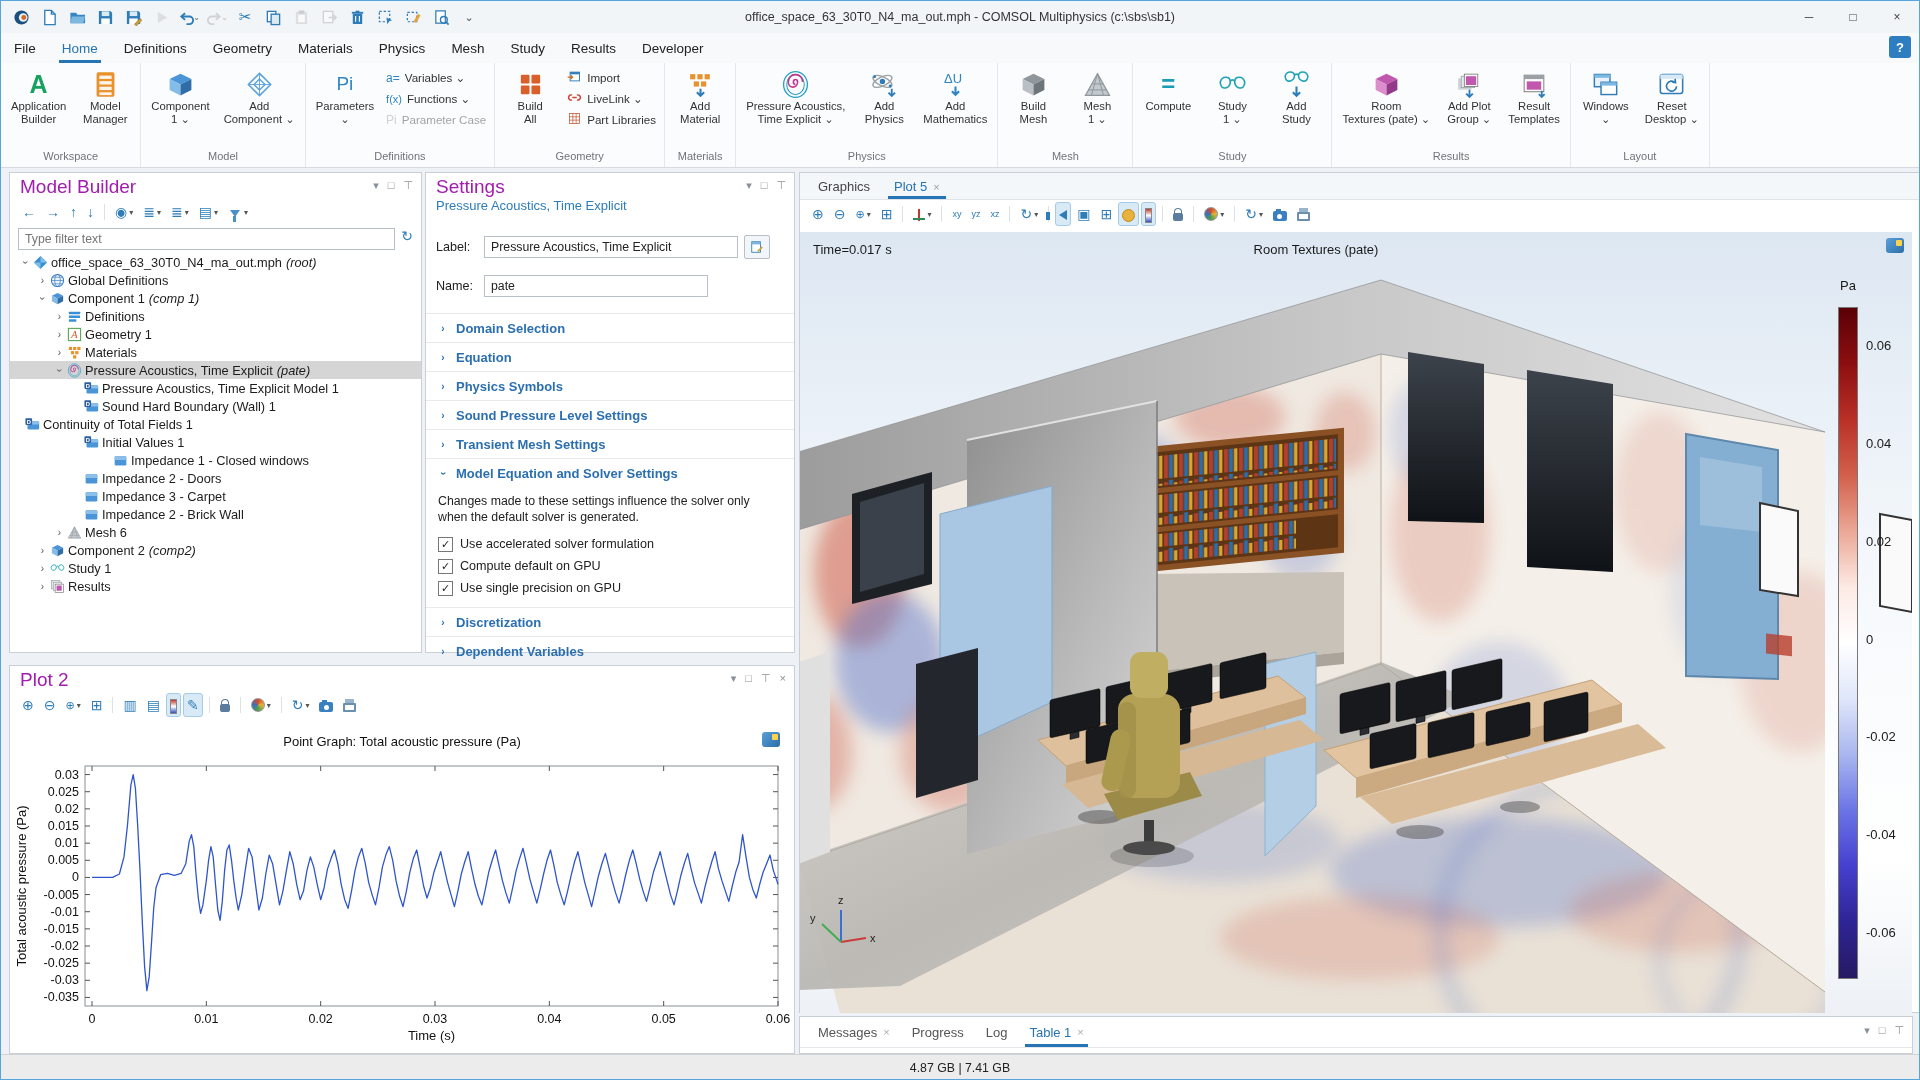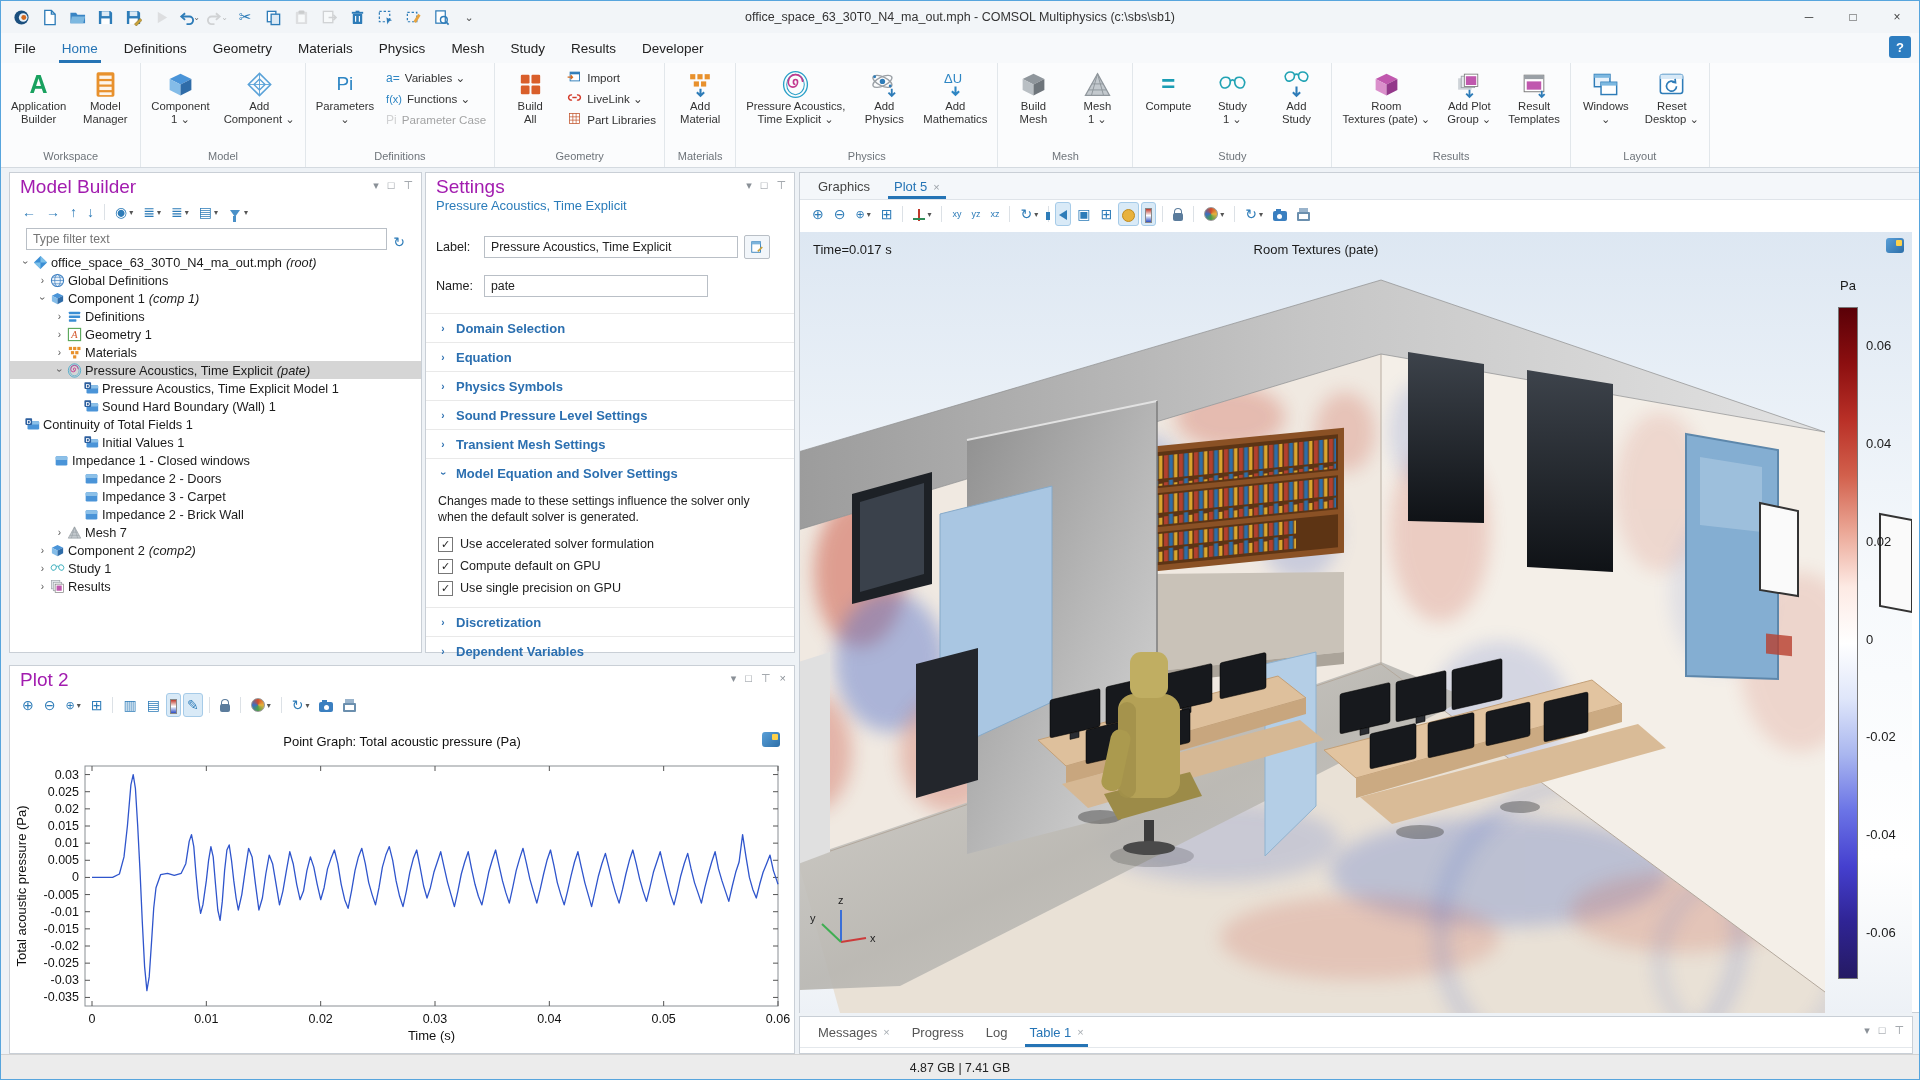--- a/index.html
+++ b/index.html
@@ -60,21 +60,21 @@
   .mi-prt::before{content:'';position:absolute;top:-4px;left:2px;width:9px;height:4px;background:#9ab4cc;}
   .mi-prt::after{content:'';position:absolute;top:2px;left:2px;width:9px;height:5px;background:#fff;}
   .mi-sound{width:0;height:0;border-top:5px solid transparent;border-bottom:5px solid transparent;border-right:8px solid #2e7cb8;margin-top:2px;}
   .mi-sound::after{content:'';position:absolute;left:-13px;top:-3px;width:4px;height:8px;background:#2e7cb8;}
   .mi-axes{width:12px;height:12px;margin-top:2px;}
   .mi-axes::before{content:'';position:absolute;left:5px;top:0;width:2px;height:12px;background:#c0392b;}
   .mi-axes::after{content:'';position:absolute;left:0;top:9px;width:12px;height:2px;background:#2e8b57;}
   .mi-cbar{width:5px;height:13px;background:linear-gradient(180deg,#c0392b,#fff,#2e4fc4);border:1px solid #888;margin-top:2px;}
   .mi-light{width:11px;height:11px;border-radius:50%;background:#e8b23d;border:1px solid #c08a1e;margin-top:2px;}
   
-  #mb-filter{margin:2px 16px;display:flex;align-items:flex-end;gap:6px;}
+  #mb-filter{margin:2px 8px;display:flex;align-items:flex-start;gap:6px;}
   #mb-filter input{flex:1;height:20px;border:1px solid #b9bfc6;font-size:12.3px;padding:0 6px;color:#333;font-family:"Liberation Sans",sans-serif;}
   #mb-filter .tg{font-size:14px;color:#2e7cb8;}
   #tree{margin-top:3px;overflow:hidden;}
   .trow{height:18px;display:flex;align-items:center;font-size:12.8px;color:#1c1c1c;white-space:nowrap;}
   .trow.sel{background:#d5d5d5;}
   .chev{width:15px;text-align:center;color:#555;font-size:10px;flex:none;}
   .chev.open{transform:rotate(90deg);}
   .tico{width:18px;height:16px;flex:none;display:flex;align-items:center;}
   .tico svg{width:15px;height:15px;}
   .tsuf{font-style:italic;margin-left:4px;}
@@ -707,21 +707,21 @@
           <span class="tico">
             <svg viewBox="0 0 18 16">
               <rect x="3" y="4" width="14" height="10" rx="1.5" fill="#4a94d8"></rect>
               <rect x="3" y="4" width="14" height="4" rx="1.5" fill="#8cc0e8"></rect>
               <rect x="0.5" y="0.5" width="8" height="8" rx="1" fill="#2d5f9e"></rect>
               <text x="4.5" y="7.2" text-anchor="middle" font-size="7" fill="#fff" font-weight="bold" font-family="Liberation Sans,sans-serif">D</text>
             </svg>
           </span>
           <span>Initial Values 1</span>
         </div>
-        <div class="trow" style="padding-left: 29px;">
+        <div class="trow" style="padding-left: 88px;">
           <span class="chev"></span>
           <span class="tico">
             <svg viewBox="0 0 18 16">
               <rect x="2" y="3" width="14" height="11" rx="1.5" fill="#4a94d8"></rect>
               <rect x="2" y="3" width="14" height="4.5" rx="1.5" fill="#8cc0e8"></rect>
             </svg>
           </span>
           <span>Impedance 1 - Closed windows</span>
         </div>
         <div class="trow" style="padding-left: 59px;">
@@ -755,21 +755,21 @@
           <span>Impedance 2 - Brick Wall</span>
         </div>
         <div class="trow" style="padding-left: 42px;">
           <span class="chev">›</span>
           <span class="tico">
             <svg viewBox="0 0 24 24">
               <polygon points="12,3 22,21 2,21" fill="#c3c9ce" stroke="#8f969c"></polygon>
               <path d="M7,21 L12,3 M17,21 L12,3 M4.6,16.5 h14.8 M7.2,11.5 h9.6" stroke="#8f969c" stroke-width=".8" fill="none"></path>
             </svg>
           </span>
-          <span>Mesh 7</span>
+          <span>Mesh 6</span>
         </div>
         <div class="trow" style="padding-left: 25px;">
           <span class="chev">›</span>
           <span class="tico">
             <svg viewBox="0 0 24 24">
               <polygon points="12,3 21,7.5 12,12 3,7.5" fill="#4a94d8"></polygon>
               <polygon points="3,7.5 12,12 12,21 3,16.5" fill="#84bce8"></polygon>
               <polygon points="21,7.5 12,12 12,21 21,16.5" fill="#2f6ca8"></polygon>
             </svg>
           </span>

